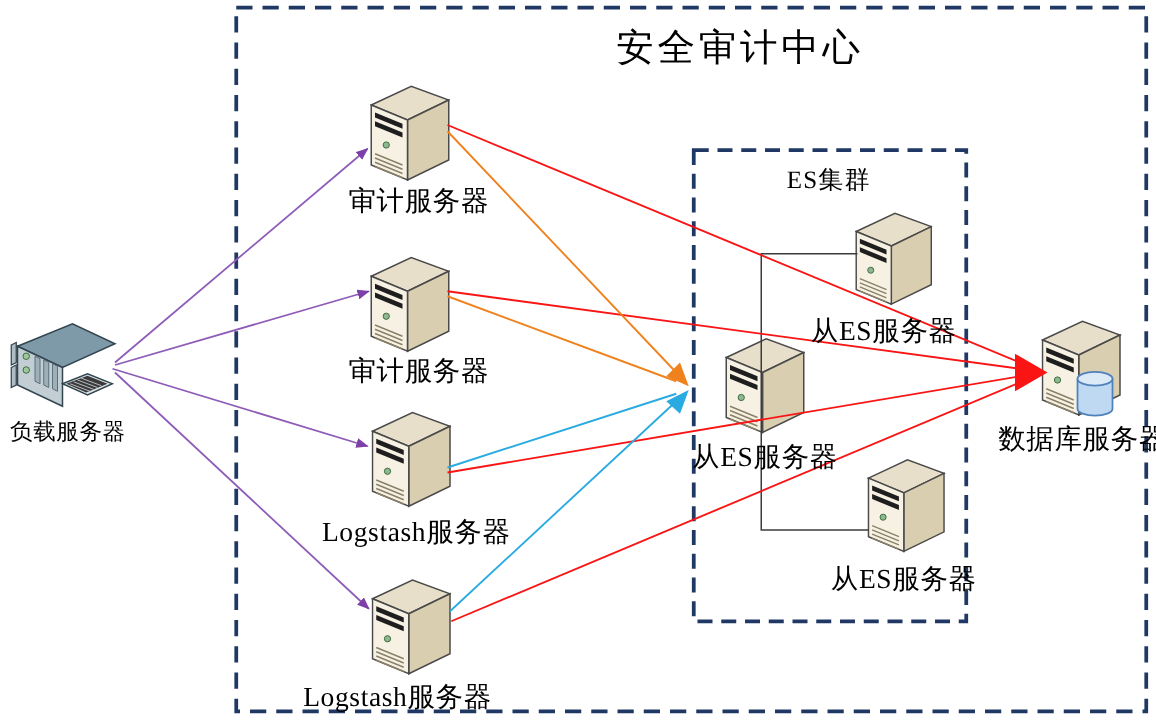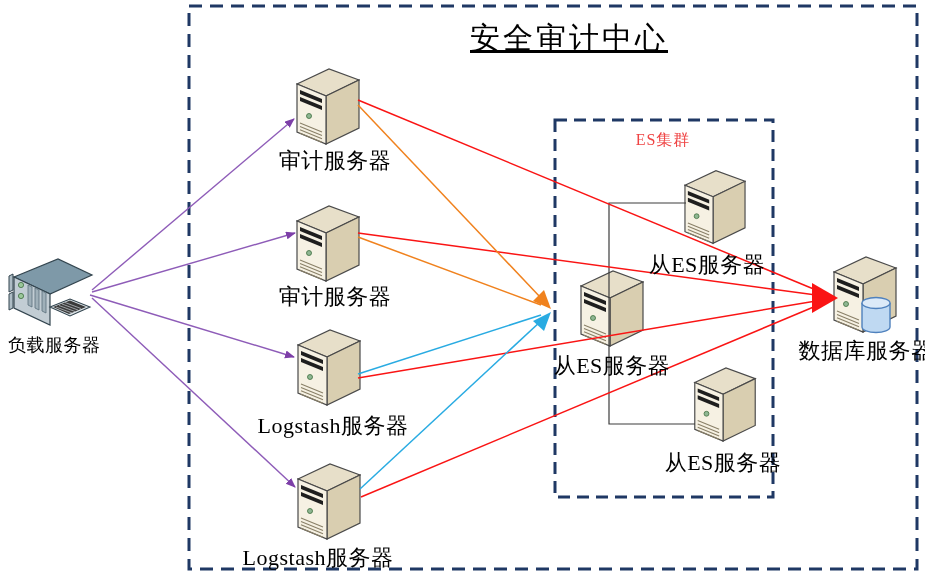--- a/index.html
+++ b/index.html
@@ -13,21 +13,21 @@
   .lbl{
     position:absolute;z-index:4;color:#000;font-size:22px;white-space:nowrap;
     transform:translateX(-50%);letter-spacing:0.5px;
   }
   .lbl-left{transform:none;}
   .title{
     position:absolute;z-index:4;color:#000;font-size:30px;letter-spacing:3px;white-space:nowrap;
     transform:translateX(-50%);
   }
   .es-title{
-    position:absolute;z-index:4;color:#ef4444;font-size:16px;letter-spacing:1px;white-space:nowrap;
+    position:absolute;z-index:4;color:#000000;font-size:20px;letter-spacing:1px;white-space:nowrap;
     transform:translateX(-50%);
   }
   
   #n-audit1{left:296px;top:66px;}
   #n-audit2{left:296px;top:203px;}
   #n-logstash1{left:297px;top:327px;}
   #n-logstash2{left:297px;top:461px;}
   #n-master{left:580px;top:267px;}
   #n-slave1{left:684px;top:167px;}
   #n-slave2{left:693px;top:365px;}
@@ -183,21 +183,21 @@
     <polygon points="551,312 533,321 544,331" fill="#29ABE2"></polygon>
 
     <g stroke="#8E5CB8" stroke-width="1.4">
       <line x1="92" y1="290" x2="294" y2="119" marker-end="url(#arrowPurple)"></line>
       <line x1="92" y1="292" x2="295" y2="233" marker-end="url(#arrowPurple)"></line>
       <line x1="90" y1="295" x2="294" y2="357" marker-end="url(#arrowPurple)"></line>
       <line x1="92" y1="298" x2="295" y2="487" marker-end="url(#arrowPurple)"></line>
     </g>
   </svg>
 
-  <div class="title" style="left:569px;top:18px;text-decoration:underline;">安全审计中心</div>
+  <div class="title" style="left:592px;top:18px;">安全审计中心</div>
   <div class="es-title" style="left:663px;top:130px;">ES集群</div>
 
   <div class="lbl lbl-left" style="left:8px;top:333px;font-size:18px;">负载服务器</div>
   <div class="lbl" style="left:335px;top:146px;">审计服务器</div>
   <div class="lbl" style="left:335px;top:282px;">审计服务器</div>
   <div class="lbl" style="left:333px;top:411px;">Logstash服务器</div>
   <div class="lbl" style="left:318px;top:543px;">Logstash服务器</div>
   <div class="lbl" style="left:612px;top:351px;">从ES服务器</div>
   <div class="lbl" style="left:707px;top:250px;">从ES服务器</div>
   <div class="lbl" style="left:723px;top:448px;">从ES服务器</div>

